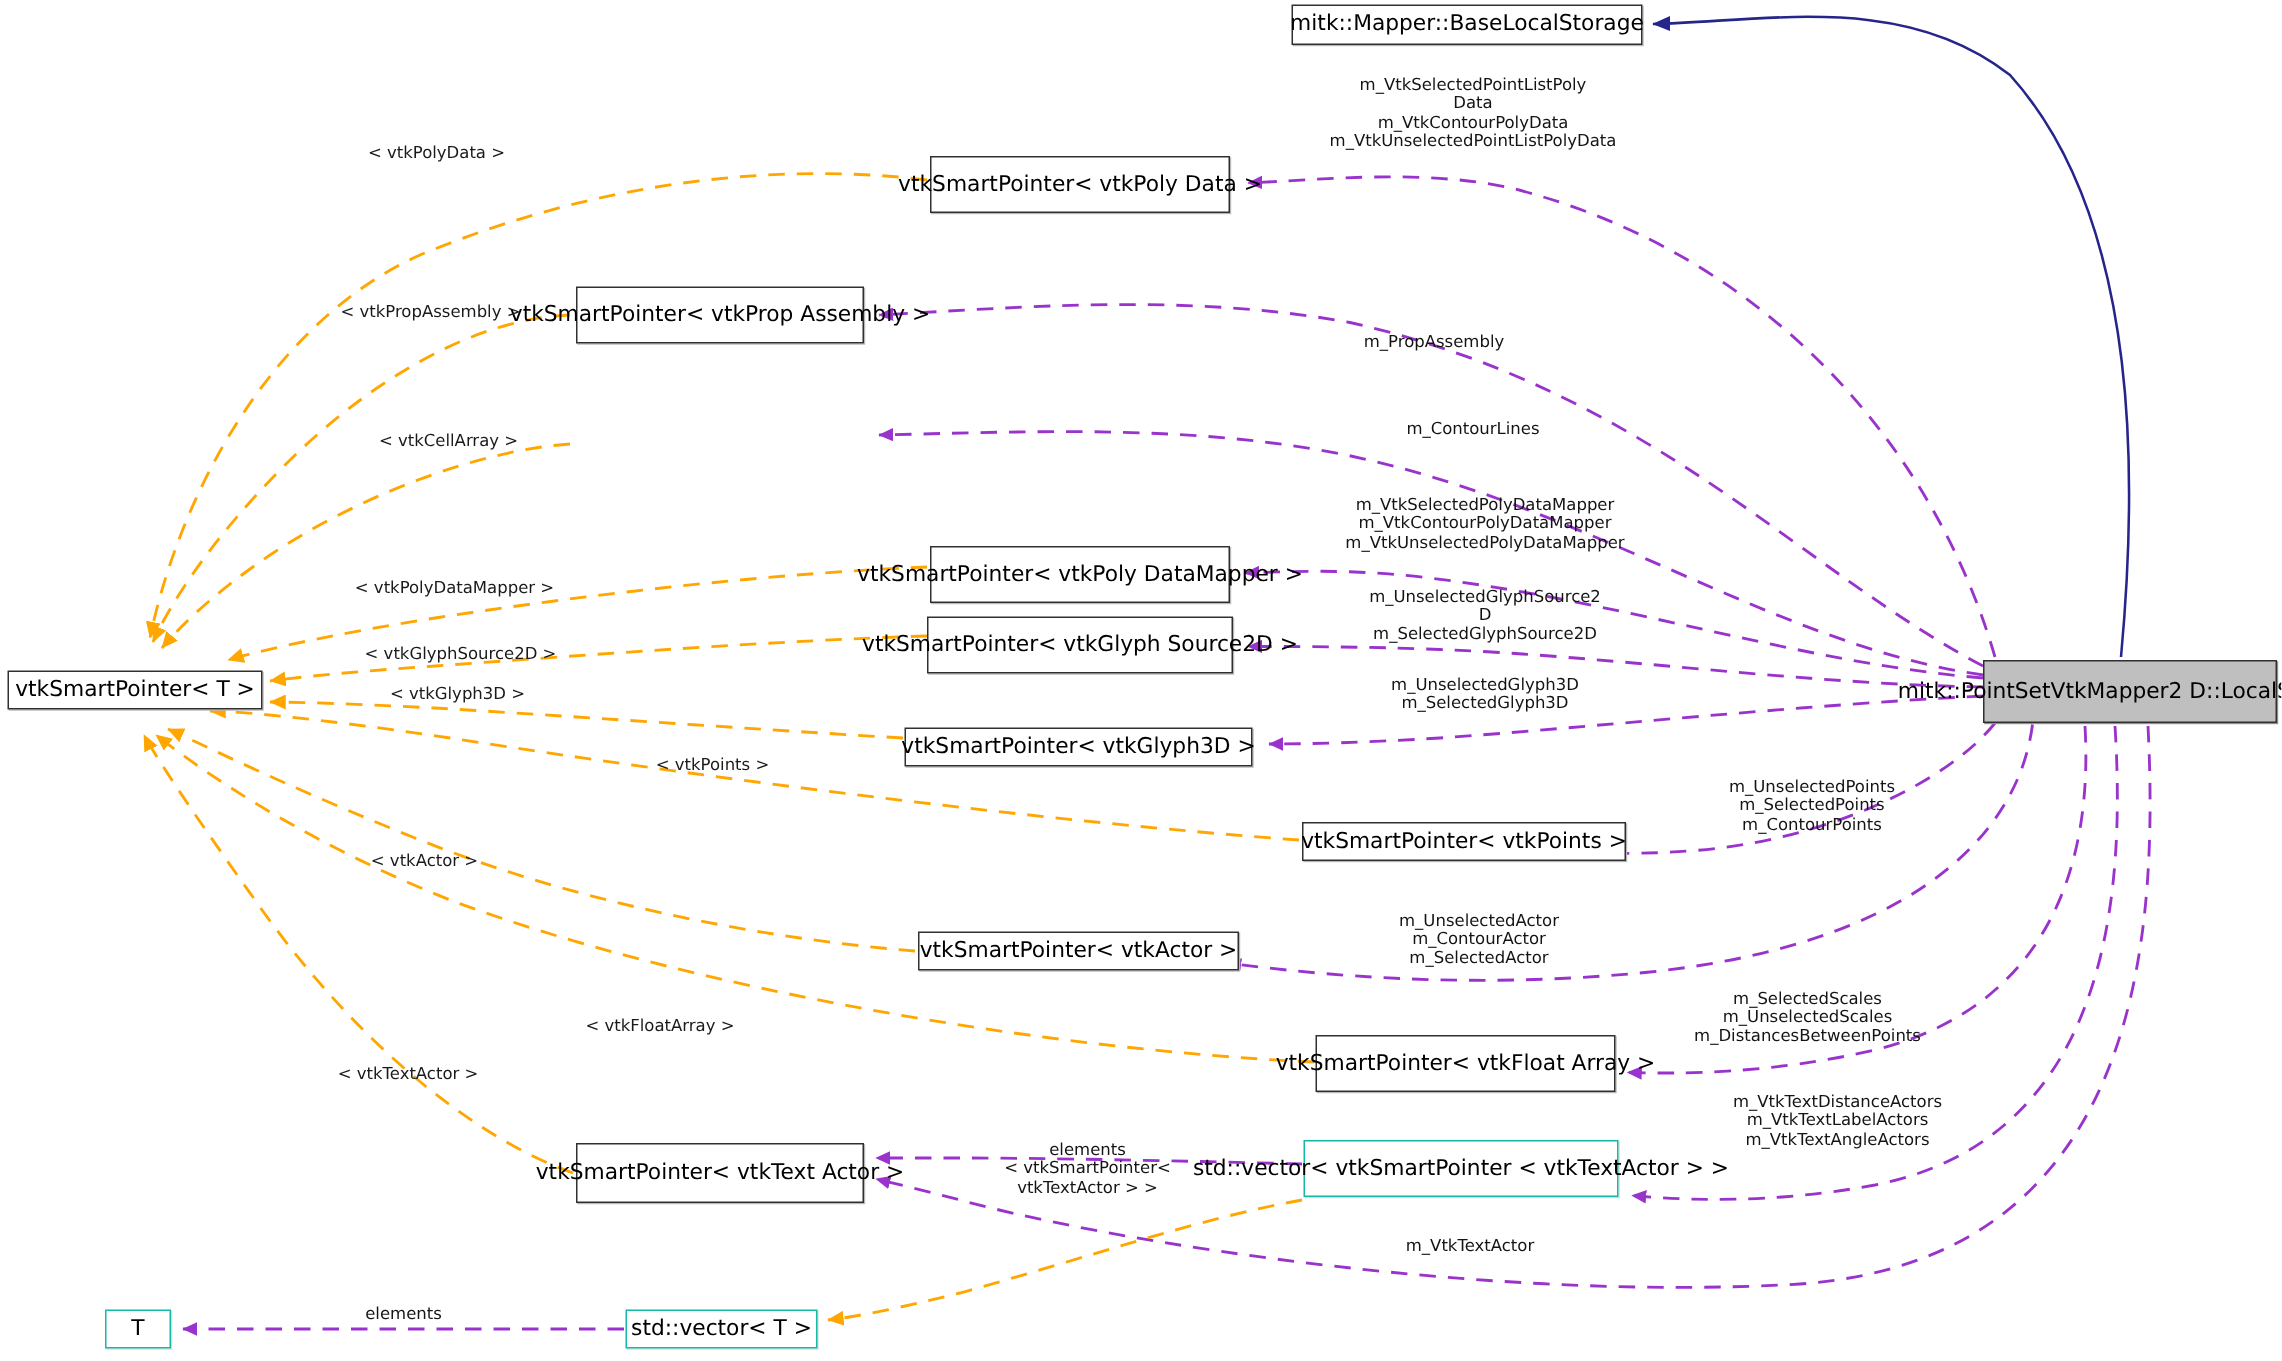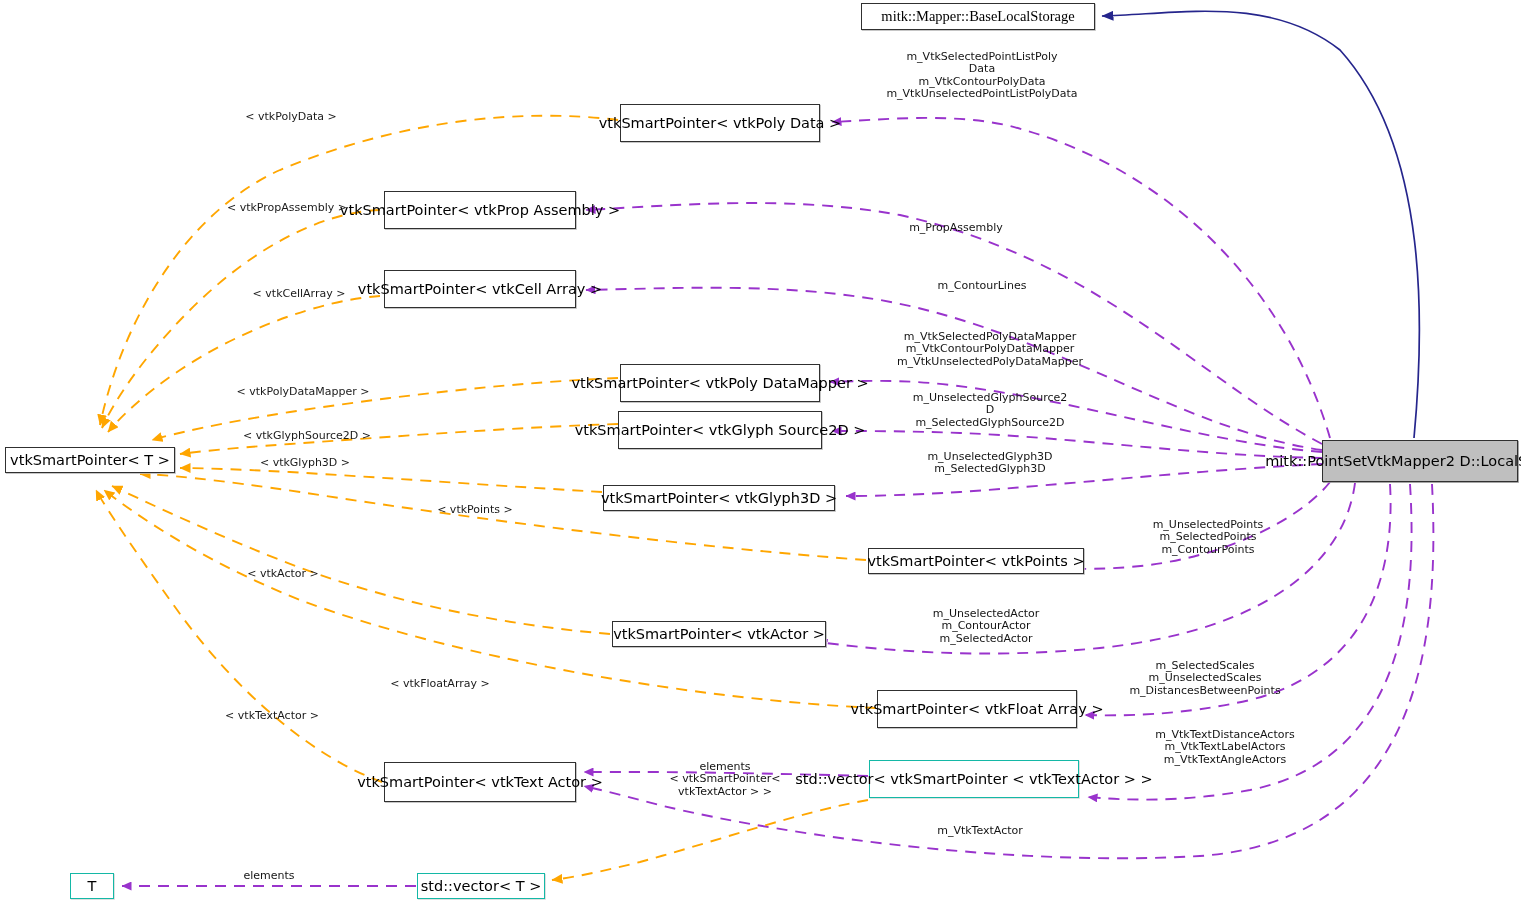--- a/index.html
+++ b/index.html
@@ -156,38 +156,34 @@
     </g>
     <g>
       <path d="M382,782 C320,760 240,700 170,600 C120,530 100,498 96,490" fill="none" stroke="#ffa600" stroke-width="1.9" stroke-dasharray="11,8" marker-end="url(#arrow-orange)"></path>
     </g>
 
     <g>
       <path d="M868,800 C800,812 720,840 640,862 C600,872 570,878 552,880" fill="none" stroke="#ffa600" stroke-width="1.9" stroke-dasharray="11,8" marker-end="url(#arrow-orange)"></path>
     </g>
   </svg>
 
-  <div class="node thick" style="left:861px; top:3px; width:234px; height:27px;font-family:Liberation Serif, serif;">
+  <div class="node thick" style="left:861px; top:3px; width:234px; height:27px;">
     <span class="nodetext">mitk::Mapper::BaseLocalStorage</span>
   </div>
 
   <div class="node thick" style="left:620px; top:104px; width:200px; height:38px;">
     <span class="nodetext">vtkSmartPointer&lt; vtkPoly
 Data &gt;</span>
   </div>
 
   <div class="node thick" style="left:384px; top:191px; width:192px; height:38px;text-align:center;">
     <span class="nodetext">vtkSmartPointer&lt; vtkProp
 Assembly &gt;</span>
   </div>
 
-  <div class="node thick" style="left:384px; top:270px; width:192px; height:38px;">
-    <span class="nodetext">vtkSmartPointer&lt; vtkCell
-Array &gt;</span>
-  </div>
 
   <div class="node thick" style="left:620px; top:364px; width:200px; height:38px;align-items:center;">
     <span class="nodetext">vtkSmartPointer&lt; vtkPoly
 DataMapper &gt;</span>
   </div>
 
   <div class="node thick" style="left:618px; top:411px; width:204px; height:38px;">
     <span class="nodetext">vtkSmartPointer&lt; vtkGlyph
 Source2D &gt;</span>
   </div>
@@ -273,21 +269,21 @@
 m_VtkTextAngleActors</div>
 
   <div class="elabel" style="left:600px; top:761px; width:250px;">elements
 &lt; vtkSmartPointer&lt;
 vtkTextActor &gt; &gt;</div>
 
   <div class="elabel" style="left:860px; top:825px; width:240px;">m_VtkTextActor</div>
 
   <div class="elabel" style="left:184px; top:870px; width:170px;">elements</div>
 
-  <div class="elabel tmpl" style="left:182px; top:111px; width:218px;">&lt; vtkPolyData &gt;</div>
+  <div class="elabel tmpl" style="left:182px; top:96px; width:218px;">&lt; vtkPolyData &gt;</div>
 
   <div class="elabel tmpl" style="left:178px; top:202px; width:218px;">&lt; vtkPropAssembly &gt;</div>
 
   <div class="elabel tmpl" style="left:190px; top:288px; width:218px;">&lt; vtkCellArray &gt;</div>
 
   <div class="elabel tmpl" style="left:178px; top:386px; width:250px;">&lt; vtkPolyDataMapper &gt;</div>
 
   <div class="elabel tmpl" style="left:182px; top:430px; width:250px;">&lt; vtkGlyphSource2D &gt;</div>
 
   <div class="elabel tmpl" style="left:200px; top:457px; width:210px;">&lt; vtkGlyph3D &gt;</div>

